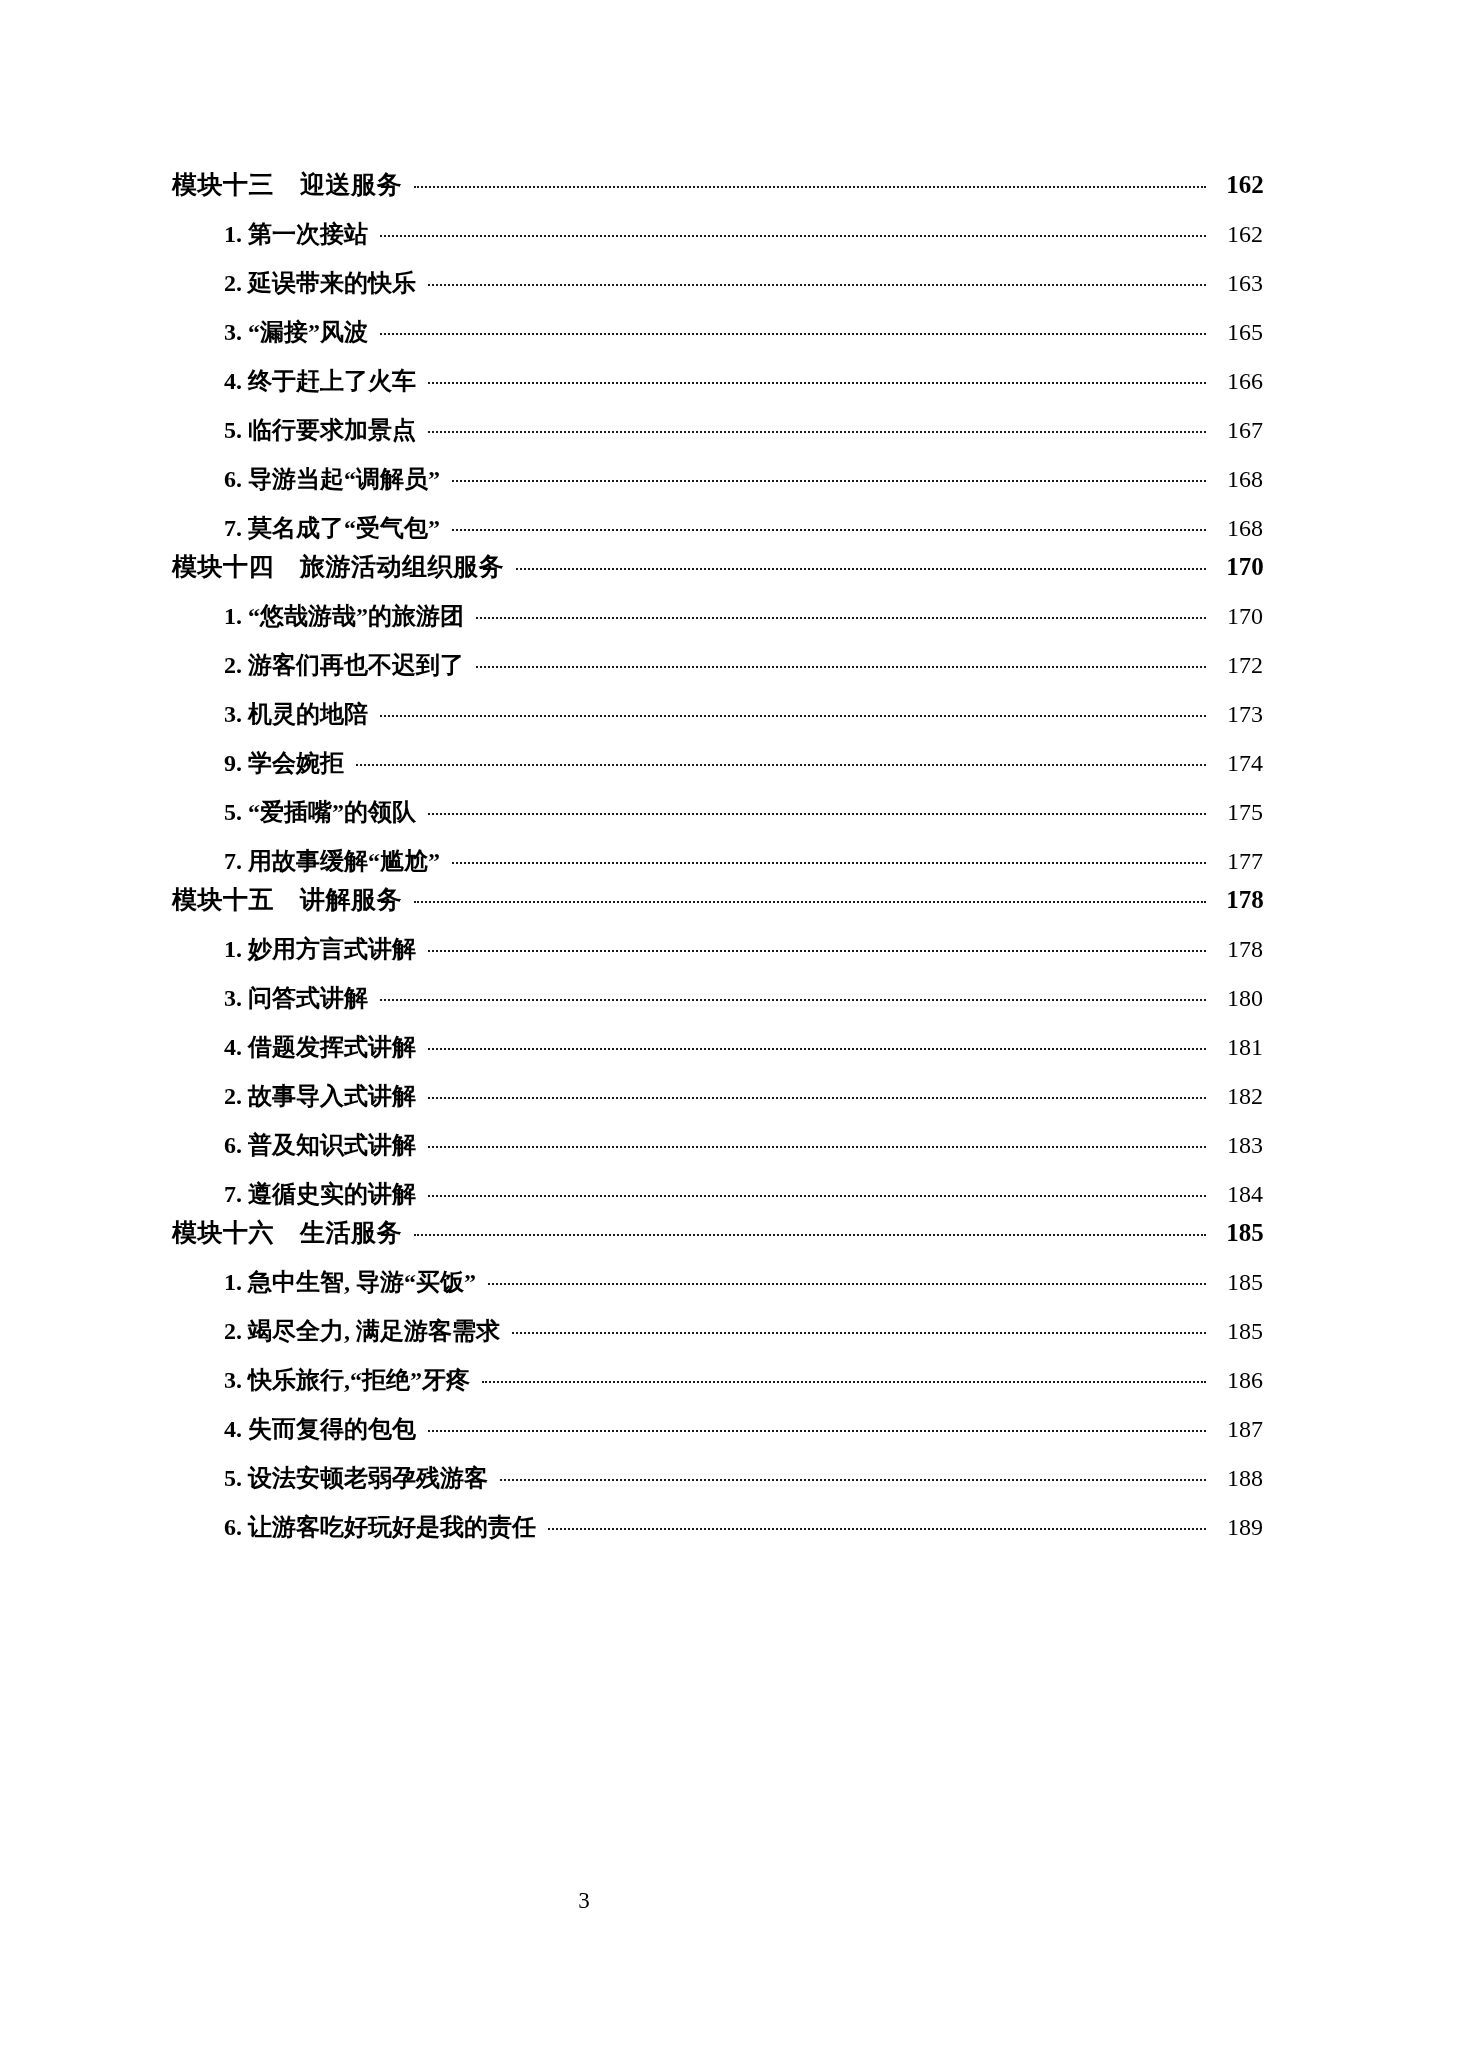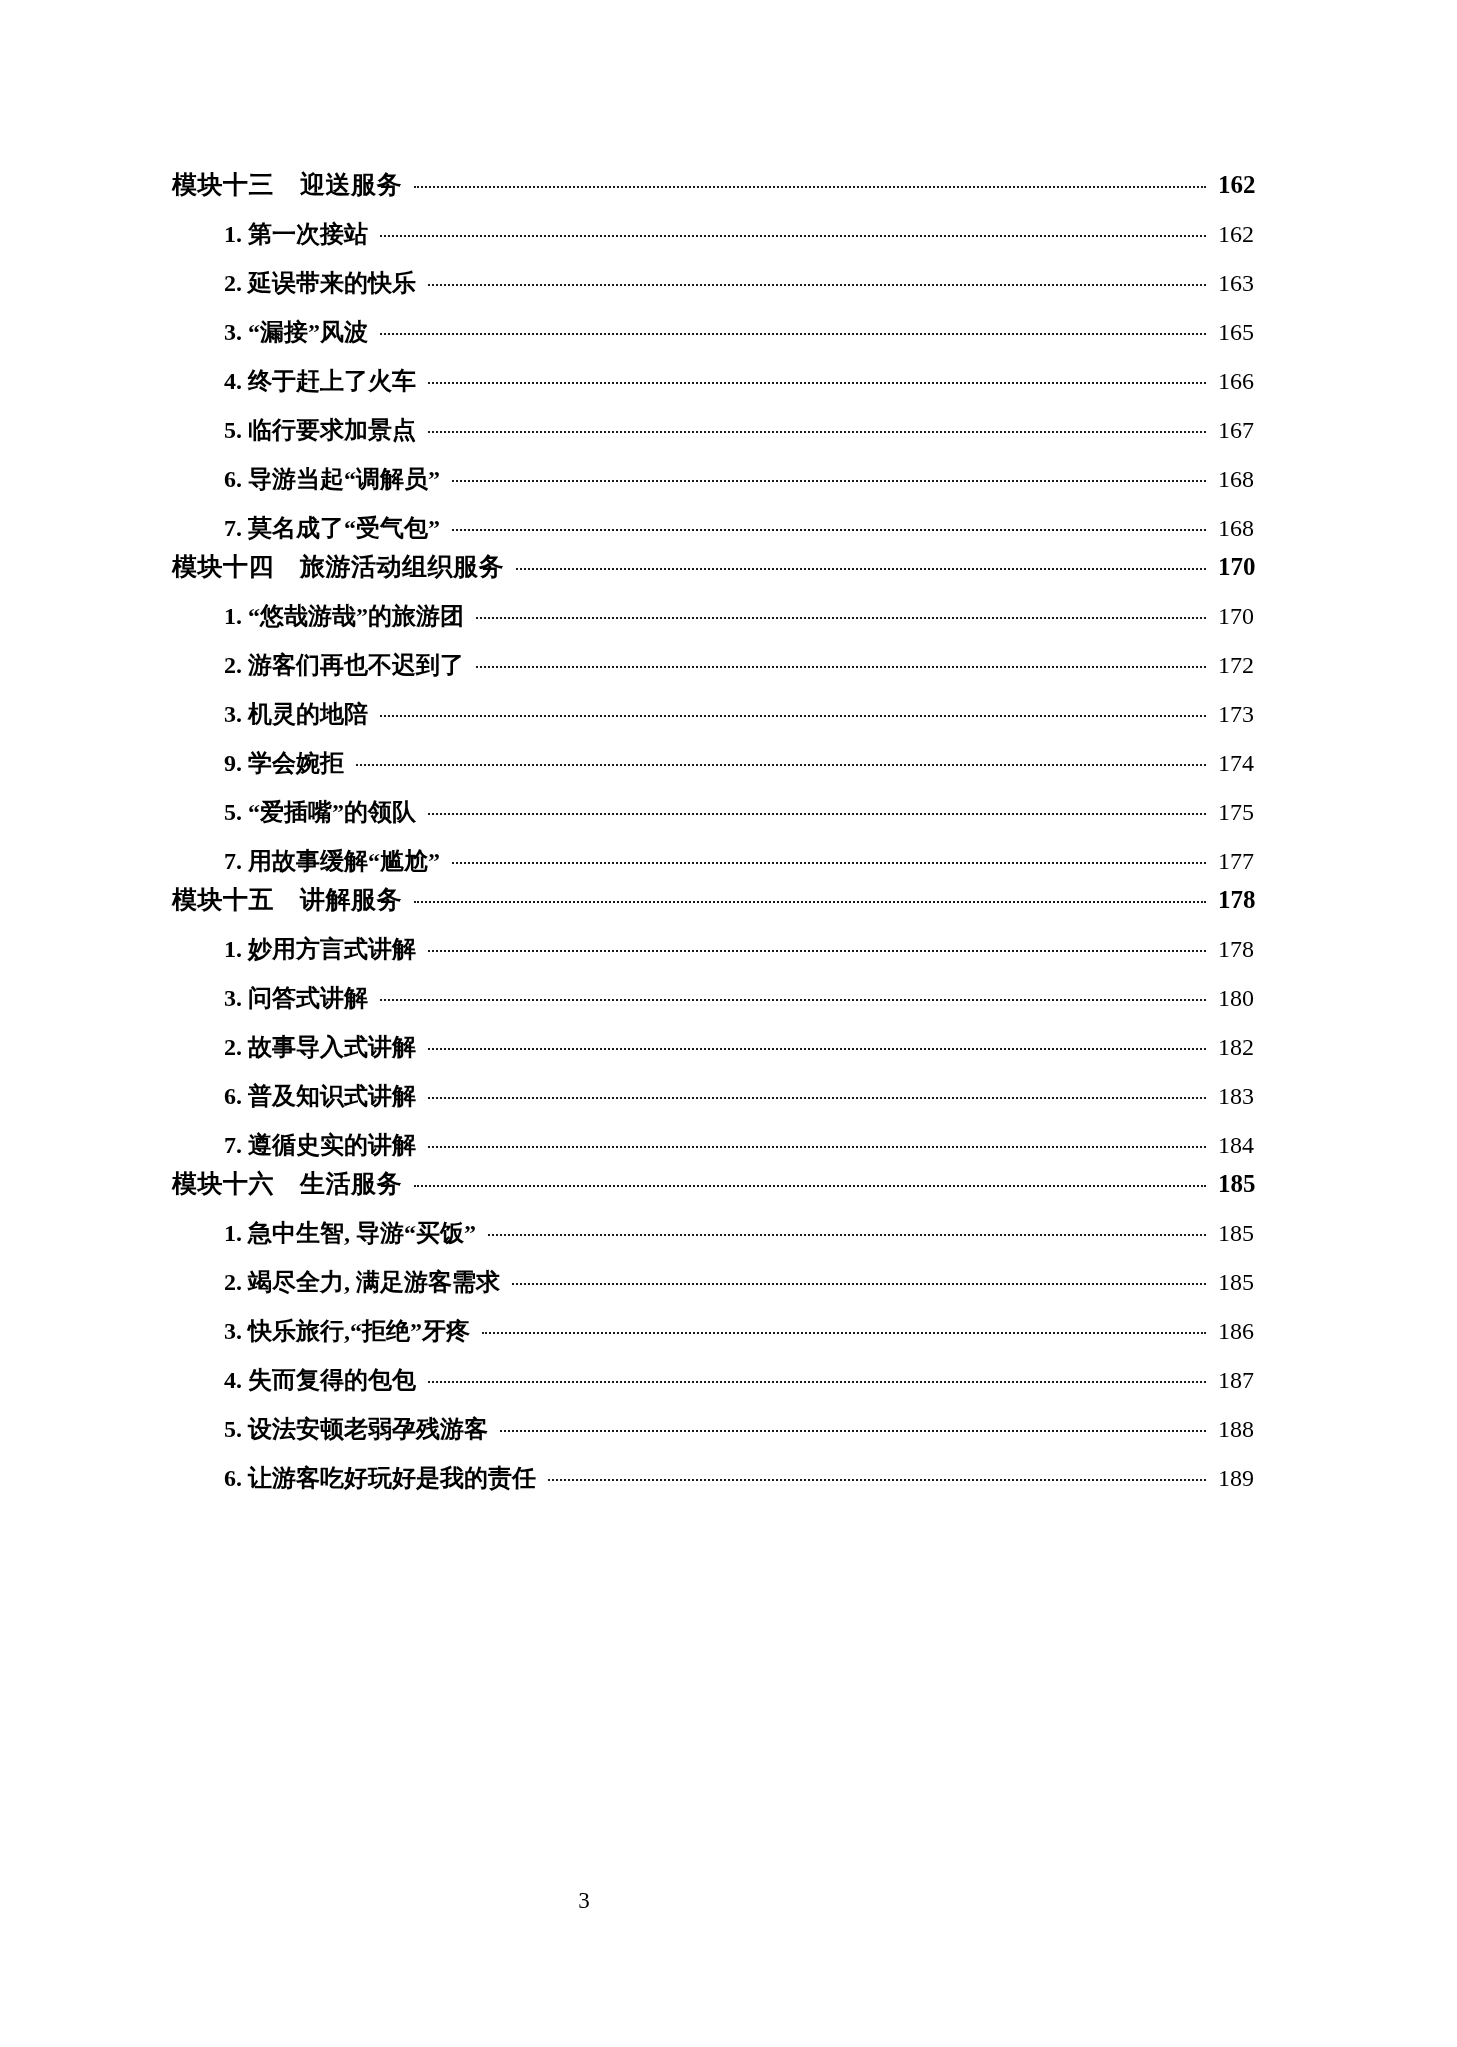--- a/index.html
+++ b/index.html
@@ -76,21 +76,21 @@
     left: 0;
     right: 0;
     bottom: 0.30em;
     border-bottom: 2.4px dotted #1a1a1a;
   }
 
   .pagenum {
     font-size: 24px;
     font-weight: normal;
     min-width: 54px;
-    text-align: left;
+    text-align: center;
     white-space: nowrap;
   }
   .mod-row .pagenum {
     font-weight: bold;
     font-size: 25px;
   }
 
   .folio {
     position: absolute;
     left: 0;
@@ -190,20 +190,25 @@
         <div class="ent-title">1. 妙用方言式讲解</div>
         <div class="leader"></div>
         <div class="pagenum">178</div>
       </div>
       <div class="ent-row">
         <div class="ent-title">3. 问答式讲解</div>
         <div class="leader"></div>
         <div class="pagenum">180</div>
       </div>
       <div class="ent-row">
+        <div class="ent-title">4. 借题发挥式讲解</div>
+        <div class="leader"></div>
+        <div class="pagenum">181</div>
+      </div>
+      <div class="ent-row">
         <div class="ent-title">2. 故事导入式讲解</div>
         <div class="leader"></div>
         <div class="pagenum">182</div>
       </div>
       <div class="ent-row">
         <div class="ent-title">6. 普及知识式讲解</div>
         <div class="leader"></div>
         <div class="pagenum">183</div>
       </div>
       <div class="ent-row">

